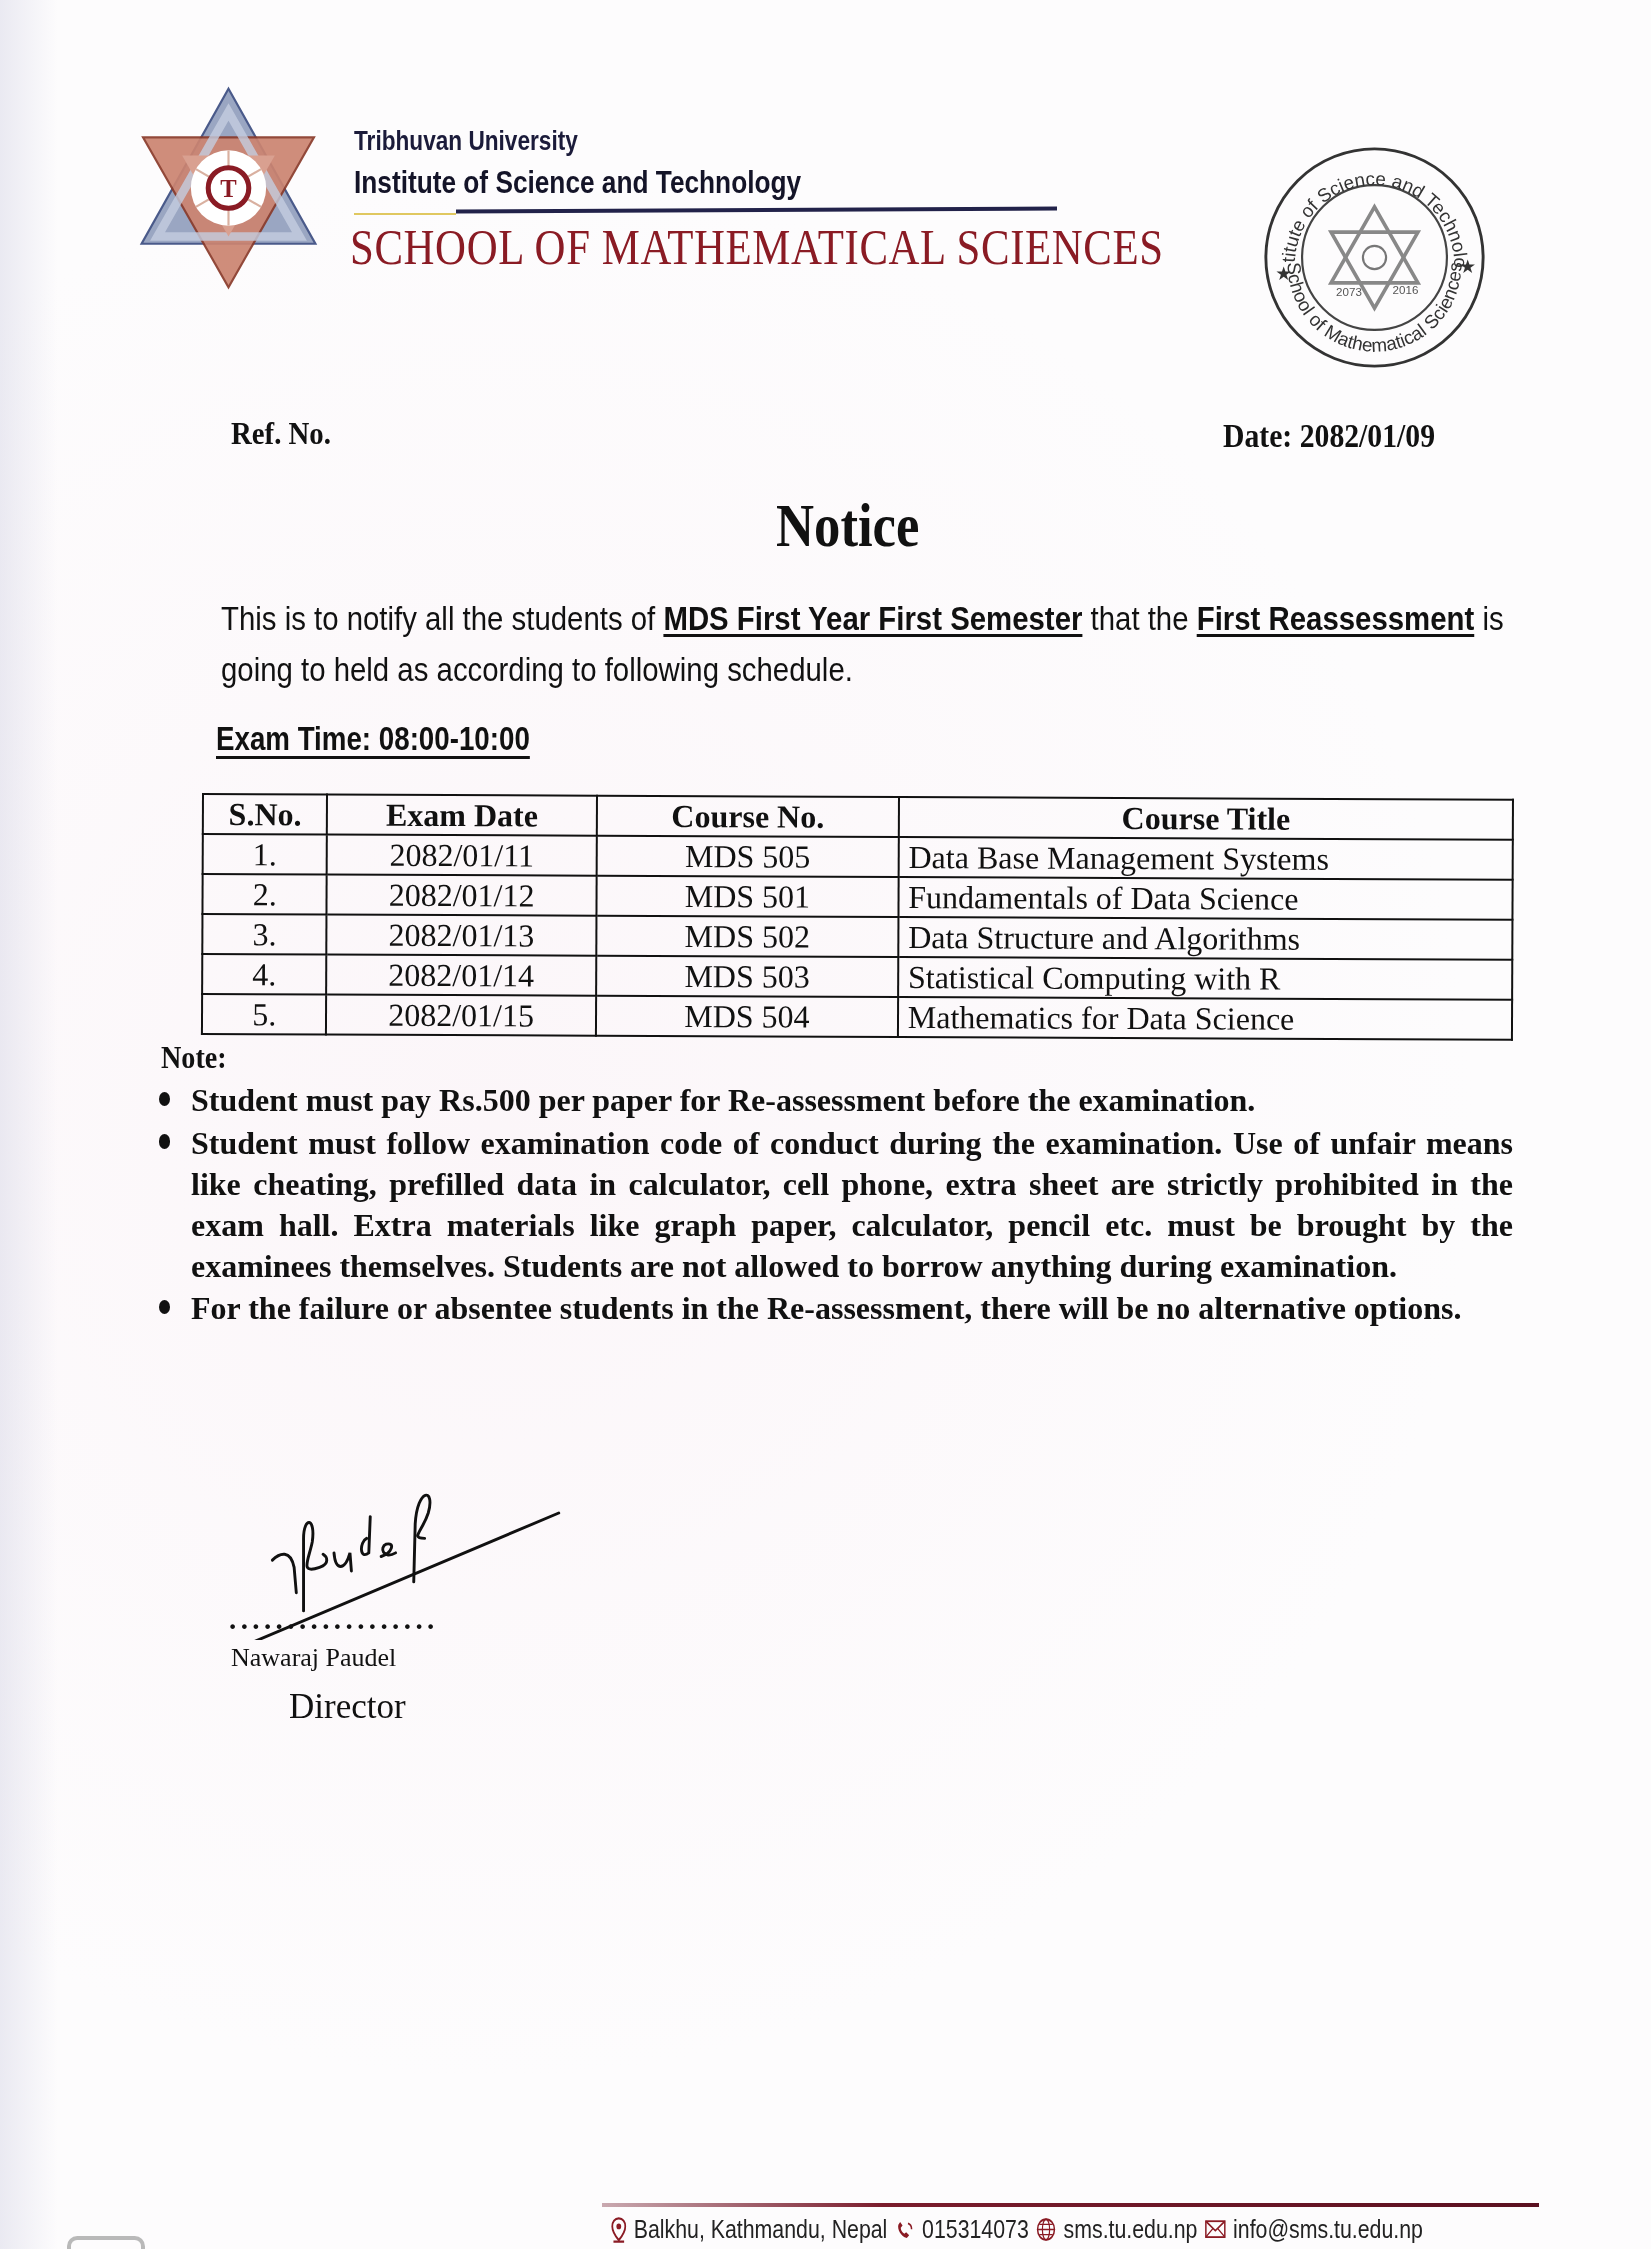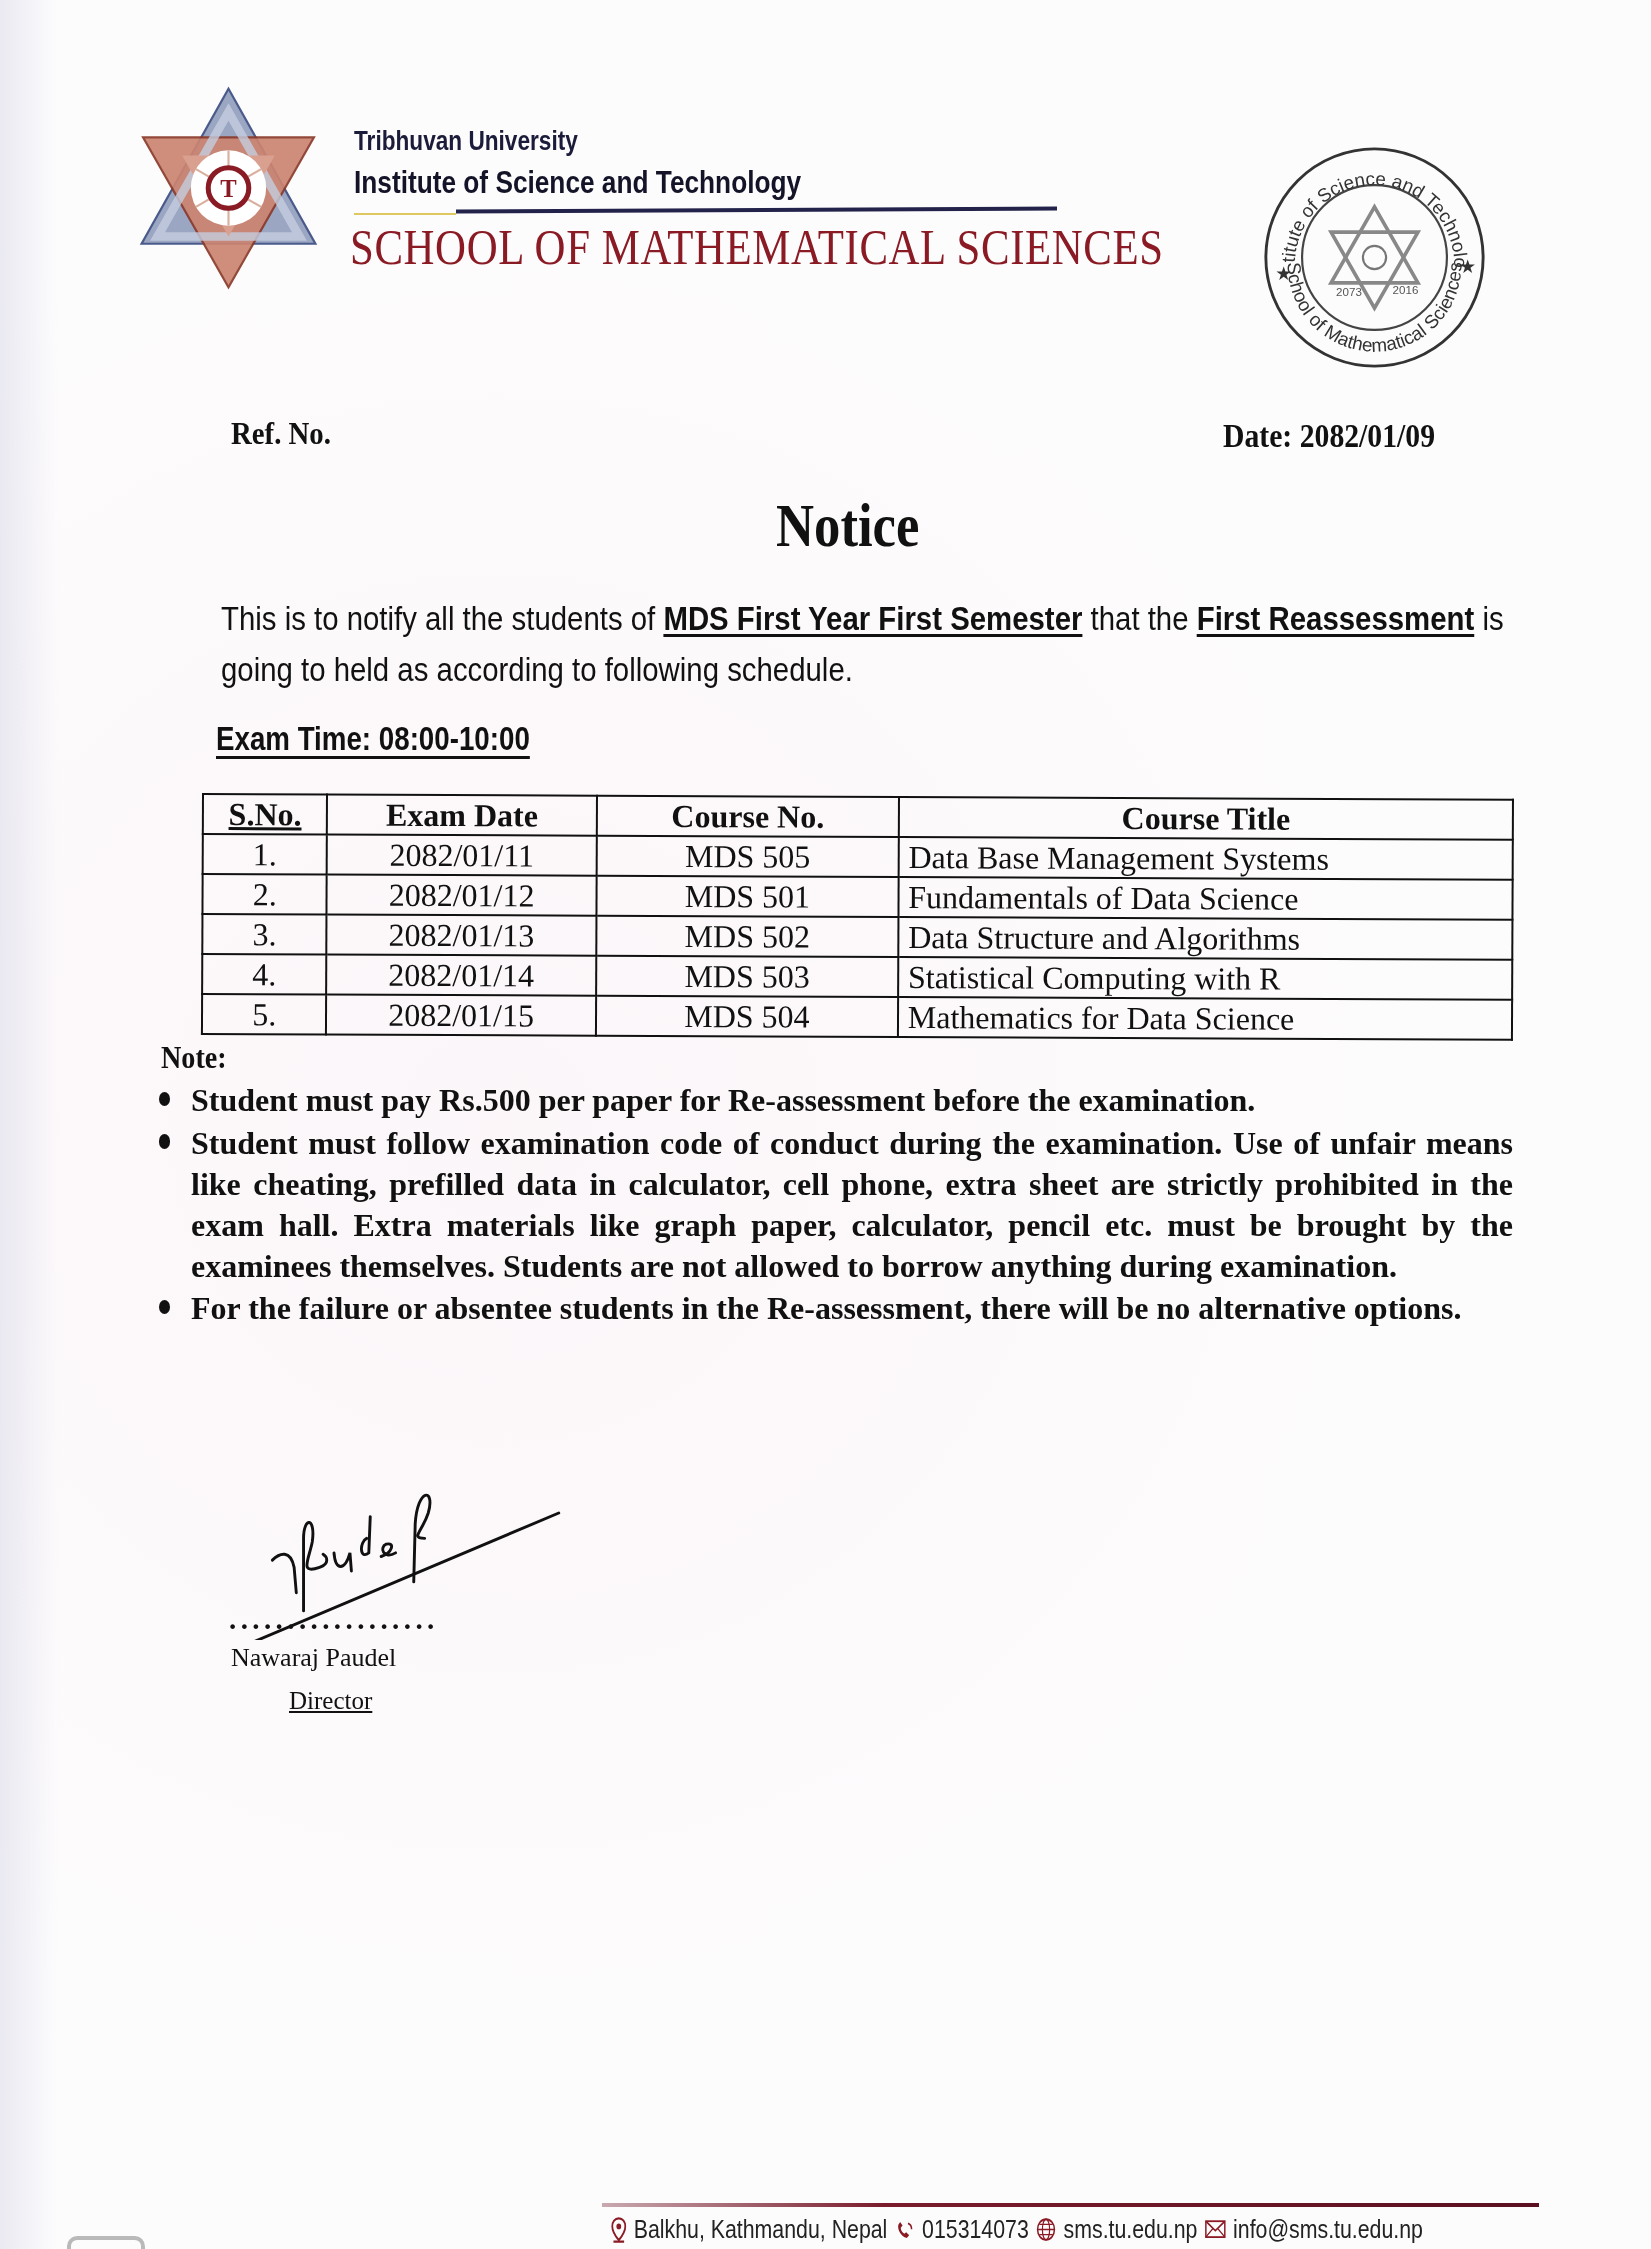--- a/index.html
+++ b/index.html
@@ -69,21 +69,21 @@
       position: absolute; left: 202px; top: 793px; width: 1312px;
       border-collapse: collapse; transform: rotate(0.25deg); transform-origin: left top;
     }
     table.schedule th, table.schedule td {
       border: 2.2px solid #111; height: 38px; padding: 0 8.7px;
       font-size: 32px; line-height: 36px;
     }
     table.schedule th { font-weight: bold; text-align: center; font-size: 32px; }
     table.schedule td { text-align: center; }
     table.schedule td.title-cell { text-align: left; }
-    .c1 { width: 105px; text-decoration: underline; } .c2 { width: 250px; } .c3 { width: 283px; } .c4 { width: auto; }
+    .c1 { width: 105px; } .c2 { width: 250px; } .c3 { width: 283px; } .c4 { width: auto; }
 
     
     .note-label { left: 161px; top: 1039px; font-size: 32px; font-weight: bold; transform: scaleX(0.88); transform-origin: left; }
     .notes {
       left: 156px; top: 1080px; width: 1357px; margin: 0; padding: 0; list-style: none; font-family: Liberation Serif, serif;
     }
     .notes li {
       position: relative; padding-left: 35px;
       font-size: 32px; line-height: 41px; font-weight: bold; text-align: justify;
       margin-bottom: 1.5px;
@@ -91,21 +91,21 @@
     .notes li .dot {
       position: absolute; left: 2.9px; top: 11.6px; width: 11.6px; height: 14.5px;
       border-radius: 50%; background: #111;
     }
     .notes li .txt { display: block; transform-origin: left; }
 
     
     .sig { left: 218px; top: 1473px; width: 348px; height: 167px; }
     .sig-dots { left: 229px; top: 1603px; font-size: 29px; letter-spacing: 4.4px; font-weight: bold; }
     .sig-name { left: 231px; top: 1643px; font-size: 26px; }
-    .sig-role { left: 289px; top: 1687px; font-size: 25px; text-decoration: underline; }
+    .sig-role { left: 289px; top: 1687px; font-size: 35px; }
 
     
     .footer-rule {
       left: 602px; top: 2203px; width: 937px; height: 3.6px;
       background: linear-gradient(90deg, #c9a9b0 0%, #7a1c2c 30%, #5a1020 100%);
     }
     .footer {
       left: 611px; top: 2214px; display: flex; align-items: center; gap: 8.7px;
       font-family: "Liberation Sans", sans-serif; font-size: 26px; color: #222;
       transform: scaleX(0.82); transform-origin: left;

